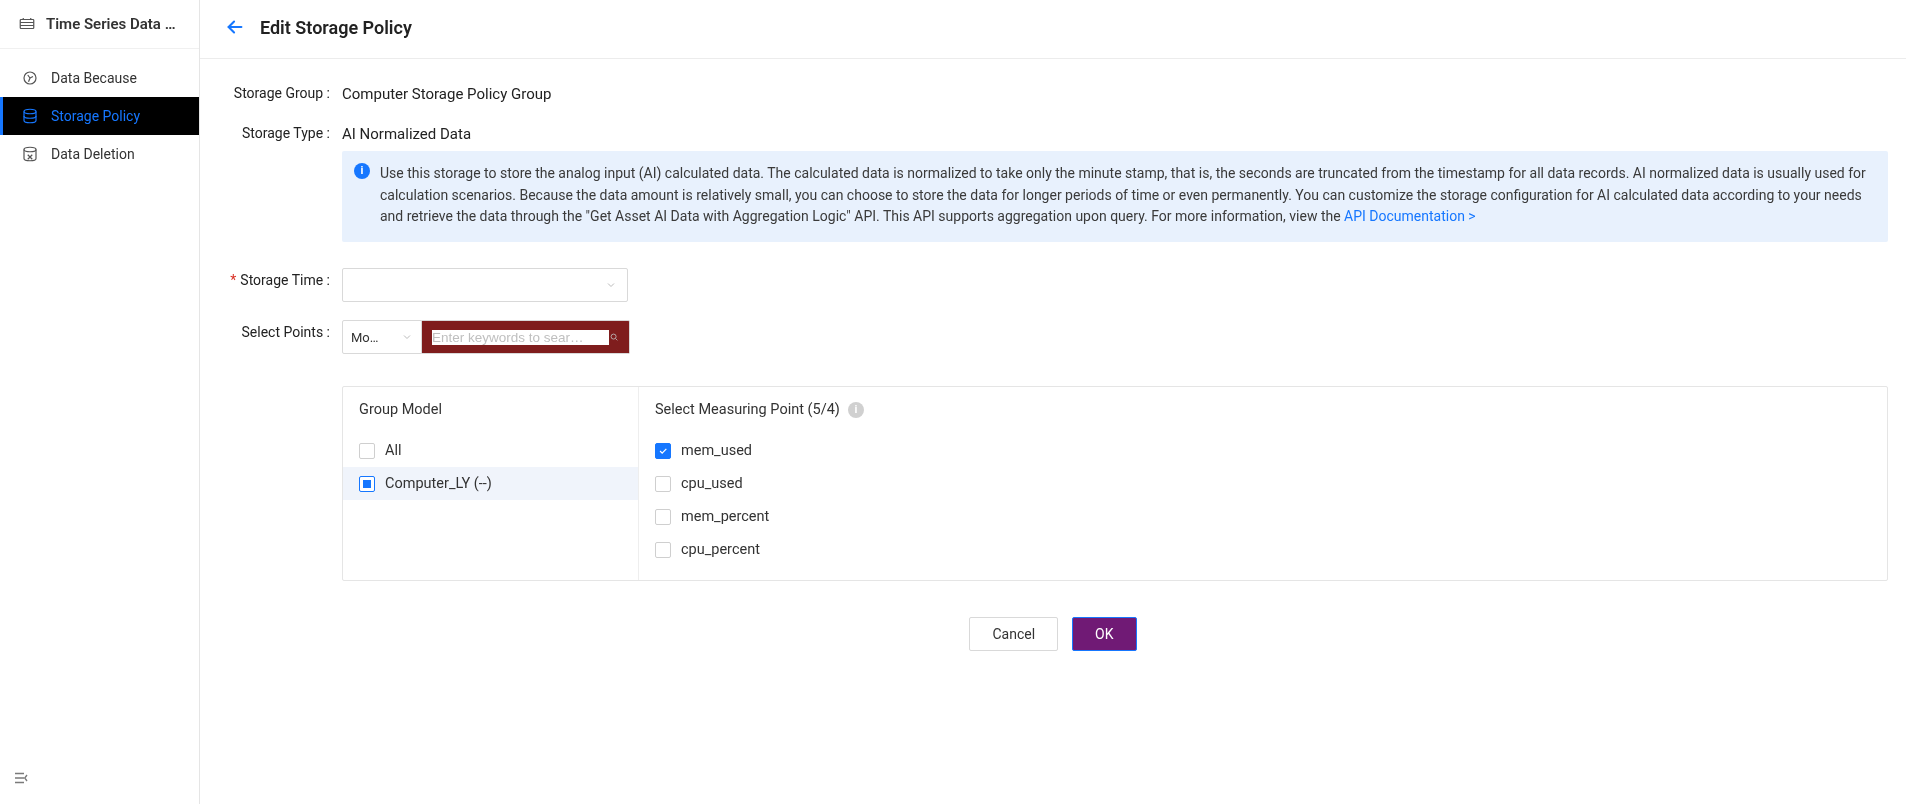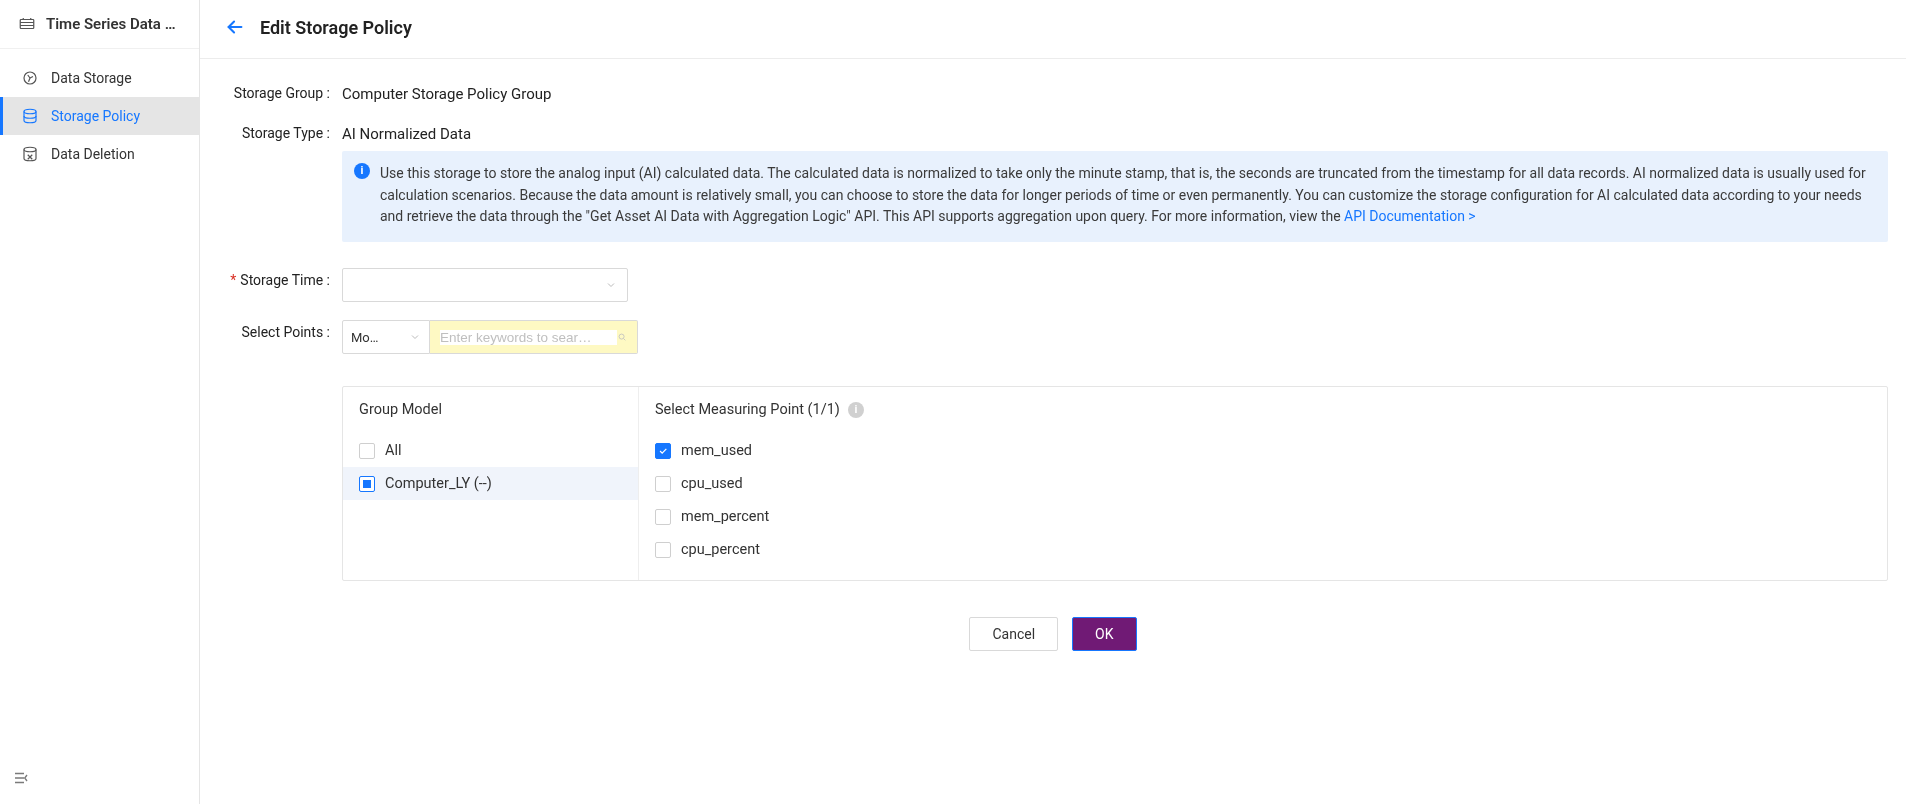--- a/index.html
+++ b/index.html
@@ -4,21 +4,21 @@
 <style>
   * { box-sizing: border-box; margin: 0; padding: 0; }
   html, body { height: 100%; font-family: -apple-system, BlinkMacSystemFont, "Segoe UI", Roboto, "Helvetica Neue", Arial, sans-serif; font-size: 14px; color: #333; background:#fff; }
   .app { display:flex; height:100%; }
   
   .sidebar { width: 200px; border-right:1px solid #e5e5e5; display:flex; flex-direction:column; }
   .sidebar-header { display:flex; align-items:center; gap:10px; padding: 15px 16px 15px 18px; font-size:15px; font-weight:600; color:#333; border-bottom:1px solid #f0f0f0; white-space:nowrap; overflow:hidden; text-overflow:ellipsis;}
   .sidebar-icon { width:18px; height:18px; flex-shrink:0; color:#555; }
   .nav { padding-top:10px; }
   .nav-item { display:flex; align-items:center; gap:12px; padding:10px 18px; color:#333; cursor:pointer; font-size:14px; border-left:3px solid transparent; }
-  .nav-item.active { background:#e5e5e5; color:#1677ff; border-left-color:#1677ff; }
+  .nav-item.active { background:#000000; color:#1677ff; border-left-color:#1677ff; }
   .nav-item .nav-icon { width:18px; height:18px; color:#555; flex-shrink:0; }
   .nav-item.active .nav-icon { color:#1677ff; }
   .sidebar-footer { margin-top:auto; padding:14px 12px; }
   .collapse-icon { width:18px; height:18px; color:#7a7a7a; cursor:pointer; }
 
   
   .main { flex:1; display:flex; flex-direction:column; overflow:auto; }
   .main-header { display:flex; align-items:center; gap:14px; padding: 16px 24px 20px 24px; border-bottom:1px solid #ececec; }
   .back-btn { width:22px; height:22px; color:#1677ff; cursor:pointer; display:flex; align-items:center; justify-content:center; }
   .page-title { font-size:18px; font-weight:600; color:#222; }
@@ -31,23 +31,23 @@
   .value-text { font-size:15px; color:#222; padding-top:4px; }
 
   .info-box { background:#e8f1fd; border-radius:2px; padding:12px 16px 14px 38px; position:relative; font-size:14px; color:#3a3a3a; line-height:1.55; margin-top:8px; }
   .info-box .info-icon { position:absolute; left:12px; top:12px; width:16px; height:16px; background:#1677ff; border-radius:50%; display:flex; align-items:center; justify-content:center; color:#fff; font-size:11px; font-weight:700; }
   .info-box a { color:#1677ff; text-decoration:none; }
 
   .select-input { width:286px; height:34px; border:1px solid #d9d9d9; border-radius:2px; display:flex; align-items:center; justify-content:space-between; padding:0 10px; cursor:pointer; background:#fff; color:#999; }
   .select-input .chev { color:#bbb; }
 
   .points-controls { display:flex; gap:0; }
-  .mini-select { width:88px; height:34px; border:1px solid #d9d9d9; border-radius:2px 0 0 2px; display:flex; align-items:center; justify-content:space-between; padding:0 8px; cursor:pointer; background:#fff; font-size:13px; }
+  .mini-select { width:80px; height:34px; border:1px solid #d9d9d9; border-radius:2px 0 0 2px; display:flex; align-items:center; justify-content:space-between; padding:0 8px; cursor:pointer; background:#fff; font-size:13px; }
   .mini-select .chev { color:#bbb; }
-  .search-box { width:208px; height:34px; border:1px solid #d9d9d9; border-left:none; border-radius:0 2px 2px 0; display:flex; align-items:center; padding:0 10px; background:#fef9c3; }
+  .search-box { width:208px; height:34px; border:1px solid #d9d9d9; border-left:none; border-radius:0 2px 2px 0; display:flex; align-items:center; padding:0 10px; background:#7f1d1d; }
   .search-box input { border:none; outline:none; flex:1; font-size:13.5px; color:#333; }
   .search-box input::placeholder { color:#bfbfbf; }
   .search-box .search-icon { color:#bfbfbf; width:14px; height:14px; }
 
   .points-table { border:1px solid #e5e5e5; border-radius:2px; display:flex; margin-top:32px; }
   .col-left { width:296px; border-right:1px solid #eee; }
   .col-right { flex:1; max-width: 900px; }
   .pt-header { padding:14px 16px; font-size:14.5px; color:#333; display:flex; align-items:center; gap:8px; }
   .pt-header .help-icon { width:16px; height:16px; background:#d0d0d0; border-radius:50%; display:inline-flex; align-items:center; justify-content:center; color:#fff; font-size:11px; font-weight:700; cursor:default; }
   .pt-body { padding: 2px 0 14px 0; }
@@ -79,21 +79,21 @@
           <path d="M3 10h18M7 6V4m10 2V4M3 14h18"></path>
         </svg>
       <span class="ellipsis">Time Series Data …</span>
     </div>
     <nav class="nav">
       <div class="nav-item">
         <svg class="nav-icon" viewBox="0 0 24 24" fill="none" stroke="currentColor" stroke-width="1.6">
             <circle cx="12" cy="12" r="8"></circle>
             <path d="M12 12l4-2M12 12l-2 5M12 12l-3-4"></path>
           </svg>
-        <span>Data Storage</span>
+        <span>Data Because</span>
       </div>
       <div class="nav-item active">
         <svg class="nav-icon" viewBox="0 0 24 24" fill="none" stroke="currentColor" stroke-width="1.6">
             <ellipse cx="12" cy="6" rx="8" ry="3"></ellipse>
             <path d="M4 6v6c0 1.7 3.6 3 8 3s8-1.3 8-3V6"></path>
             <path d="M4 12v6c0 1.7 3.6 3 8 3s8-1.3 8-3v-6"></path>
           </svg>
         <span>Storage Policy</span>
       </div>
       <div class="nav-item">
@@ -185,21 +185,21 @@
                     <span>All</span>
                   </div>
                   <div class="pt-row selected">
                     <span class="cbx indeterminate"></span>
                     <span>Computer_LY (--)</span>
                   </div>
                 </div>
             </div>
             <div class="col-right">
               <div class="pt-header">
-                <span>Select Measuring Point (1/1)</span>
+                <span>Select Measuring Point (5/4)</span>
                 <span class="help-icon">i</span>
               </div>
               <div class="pt-body" id="measuring-point-body">
                   <div class="pt-row">
                     <span class="cbx checked">
                       <svg viewBox="0 0 24 24" fill="none" stroke="currentColor" stroke-width="3">
                         <path d="M5 12l5 5L20 7"></path>
                       </svg>
                     </span>
                     <span>mem_used</span>

